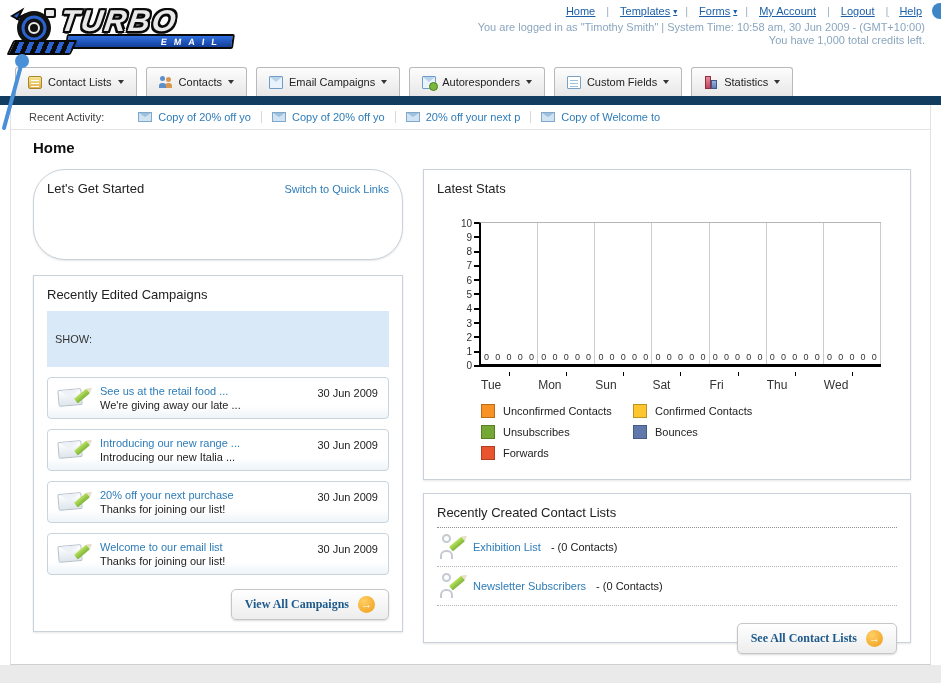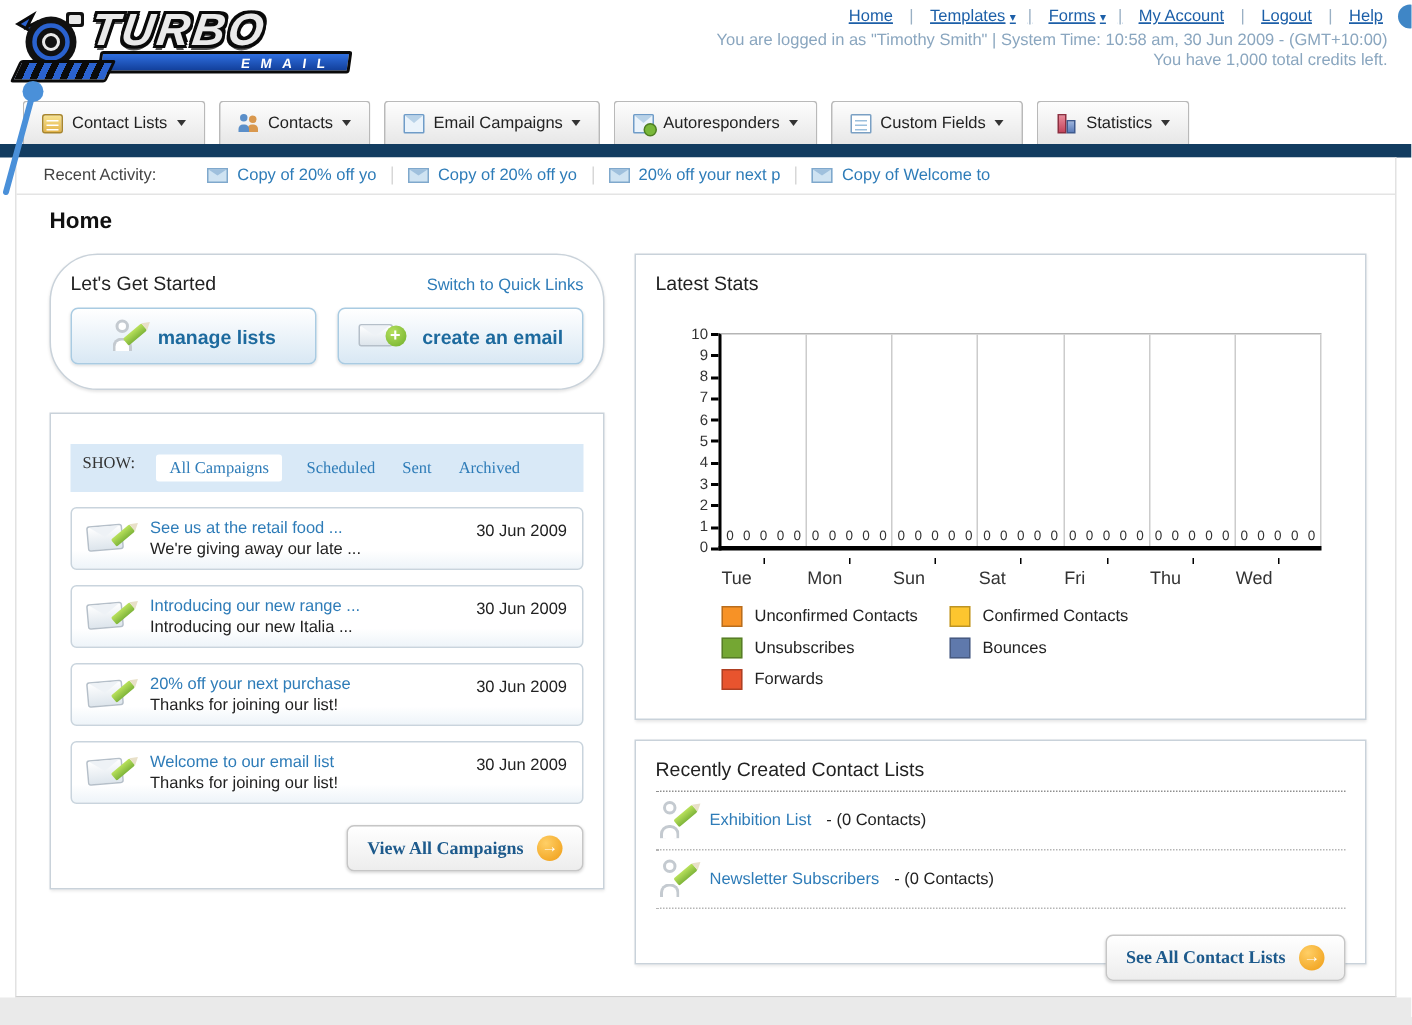--- a/index.html
+++ b/index.html
@@ -111,21 +111,21 @@
   .pp-body { position:absolute; left:1px; bottom:1px; width:13px; height:9px; border-radius:6px 6px 0 0; border:2px solid #c4cad0; border-bottom:none; background:#fff; }
   .pencil { position:absolute; width:16px; height:6px; background:linear-gradient(#b9e15c,#7fb53a); border-radius:1px; transform:rotate(-40deg); }
   .pencil::after { content:""; position:absolute; right:-5px; top:0; border-top:3px solid transparent; border-bottom:3px solid transparent; border-left:5px solid #e8e0c8; }
   .person-pencil .pencil { right: -2px; top: 7px; }
   .mail-plus { position: relative; width: 34px; height: 22px; flex: none; }
   .mp-env { position:absolute; left:0; top:3px; width:23px; height:15px; background:linear-gradient(#fff,#dde5ec); border:1px solid #b5bfc9; border-radius:2px; }
   .mp-env::before { content:""; position:absolute; left:0; top:0; border-left:10px solid transparent; border-right:10px solid transparent; border-top:7px solid #eef2f6; }
   .plus-circle { position:absolute; right:2px; top:4px; width:14px; height:14px; border-radius:50%; background:radial-gradient(circle at 35% 30%, #b4e05e, #6fae2a); color:#fff; font-size:12px; font-weight:bold; line-height:13px; text-align:center; }
 
   
-  .filter-bar { background: #d9e9f7; margin-top: 9px; padding: 7px 8px; font-size: 11px; display: flex; align-items: flex-start; gap: 14px; font-family: Liberation Serif, serif; }
+  .filter-bar { background: #d9e9f7; margin-top: 9px; padding: 22px 8px; font-size: 11px; display: flex; align-items: center; gap: 14px; }
   .filter-label { color: #333; }
   .filter-tab { color: #2e7cb8; cursor: pointer; padding: 3px 2px; }
   .filter-tab.sel { background: #fff; color: #2e7cb8; padding: 3px 9px; border-radius: 2px; }
   .camp-item {
     margin-top: 10px; border: 1px solid #c9d4dd; border-radius: 4px;
     background: linear-gradient(#ffffff 70%, #eef4f9); padding: 7px 10px;
     display: flex; align-items: center; gap: 10px; cursor: pointer;
   }
   .mail-pencil { position: relative; width: 32px; height: 26px; flex: none; }
   .mpc-env { position:absolute; left:0; top:4px; width:24px; height:17px; background:linear-gradient(#fff,#dde5ec); border:1px solid #b5bfc9; border-radius:2px; transform:rotate(-5deg); }
@@ -318,52 +318,26 @@
 
   <div class="main">
 
     <div class="col-left">
 
       <div class="panel panel-gs">
         <div class="gs-head">
           <span class="panel-title">Let's Get Started</span>
           <span class="link-blue">Switch to Quick Links</span>
         </div>
-        <div class="gs-buttons">
-          <span class="gs-btn">
-            <span class="person-pencil">
-              <span class="pp-head"></span>
-                <span class="pp-body"></span>
-                <span class="pencil"></span>
-            </span>
-            <span>manage lists</span>
-          </span>
-          <span class="gs-btn">
-            <span class="mail-plus">
-              <span class="mp-env"></span>
-                <span class="plus-circle">+</span>
-            </span>
-            <span>create an email</span>
-          </span>
-        </div>
       </div>
 
       <div class="panel">
+        <div class="panel-title">Recently Edited Campaigns</div>
         <div class="filter-bar">
           <span class="filter-label">SHOW:</span>
-          <span class="activity-items" style="gap:14px">
-
-              <span class="filter-tab sel">All Campaigns</span>
-
-              <span class="filter-tab">Scheduled</span>
-
-              <span class="filter-tab">Sent</span>
-
-              <span class="filter-tab">Archived</span>
-            </span>
         </div>
         <div>
 
             <div class="camp-item">
               <span class="mail-pencil">
                 <span class="mpc-env"></span>
                 <span class="pencil"></span>
               </span>
               <span class="camp-text">
                 <div class="camp-title">See us at the retail food ...</div>

